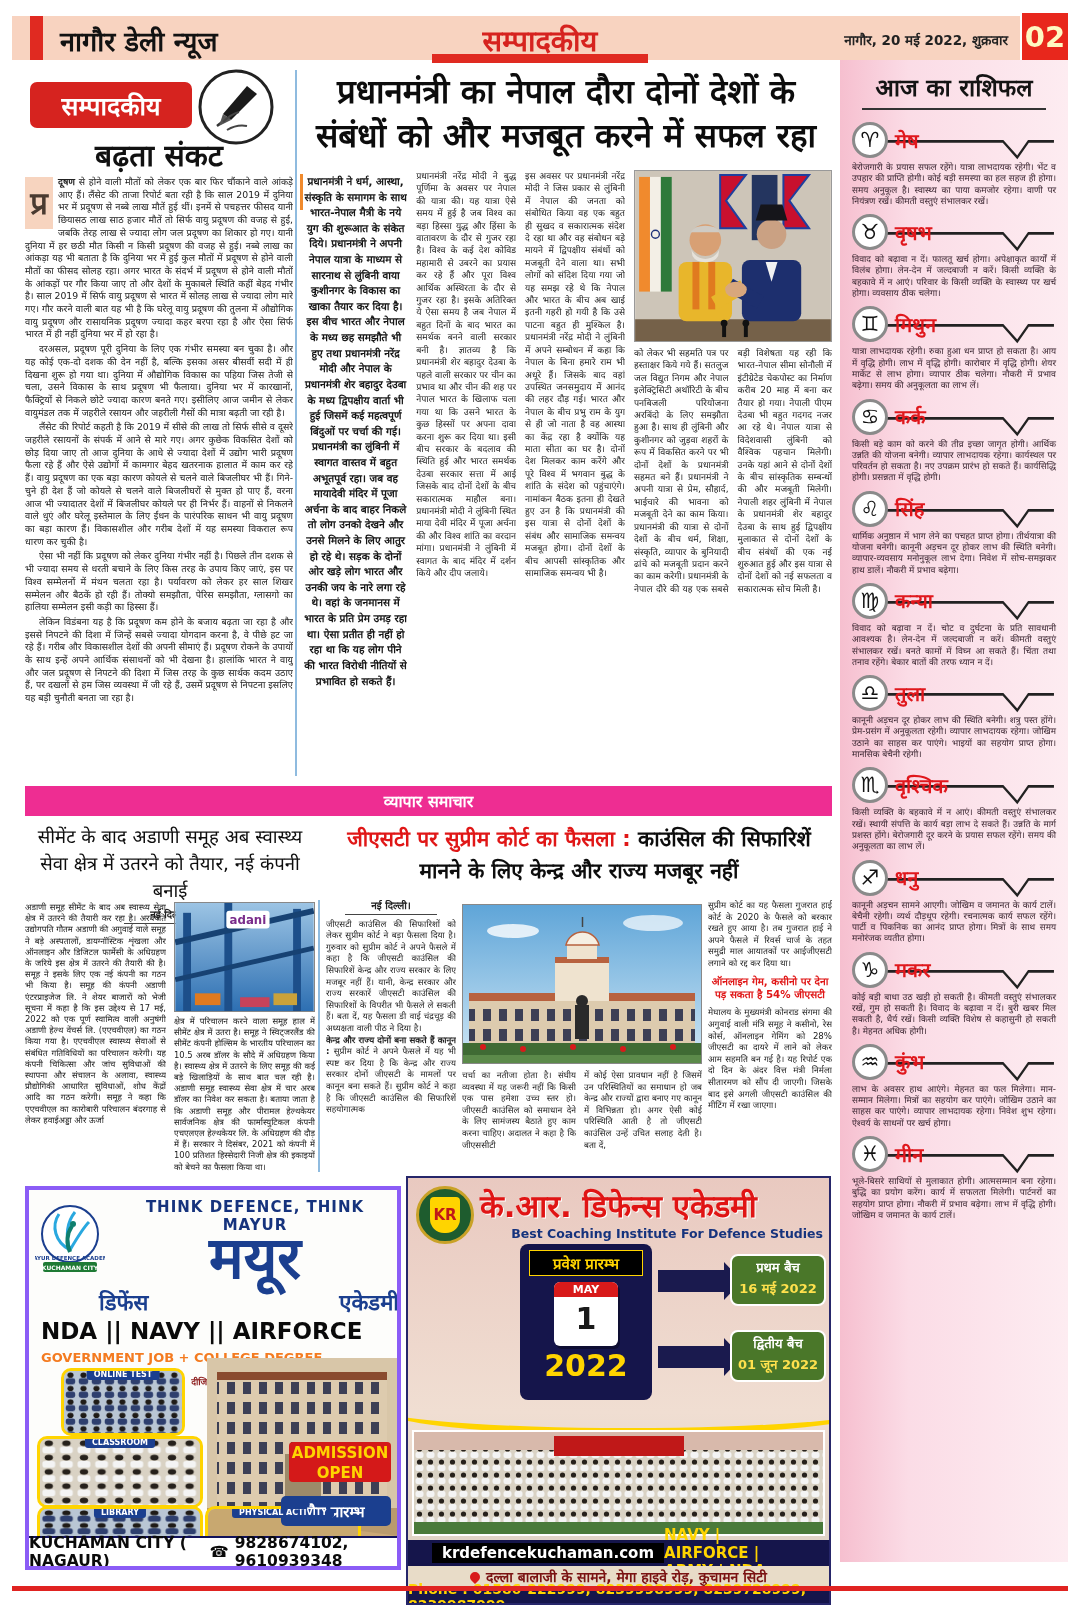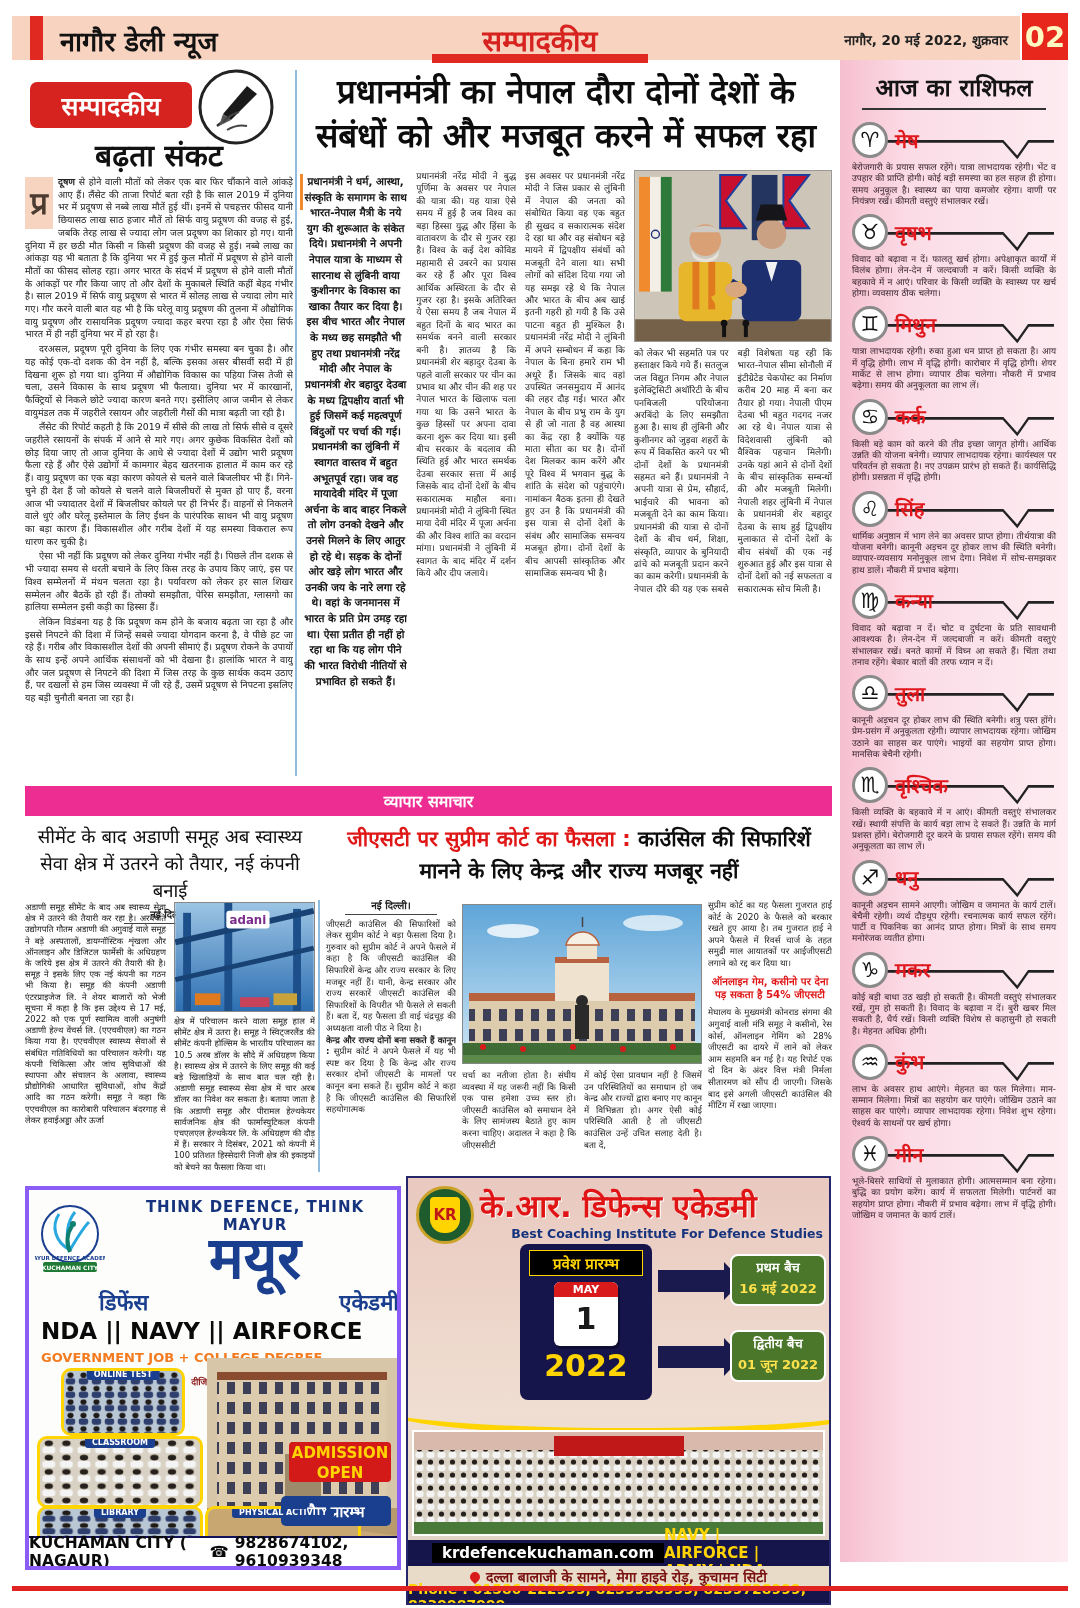--- a/index.html
+++ b/index.html
@@ -388,21 +388,21 @@
     </div>
 
     <div class="sign">
       <div class="sign-head">
         <svg class="sline" viewBox="0 0 200 30" preserveAspectRatio="none">
             <path d="M2 16 H148 L162 28 L173 16 H198" fill="none" stroke="#222" stroke-width="2"></path>
           </svg>
         <span class="sign-icon">♌</span>
         <span class="sign-name">सिंह</span>
       </div>
-      <div class="sign-text">धार्मिक अनुष्ठान में भाग लेने का अवसर प्राप्त होगा। तीर्थयात्रा की योजना बनेगी। कानूनी अड़चन दूर होकर लाभ की स्थिति बनेगी। व्यापार-व्यवसाय मनोनुकूल लाभ देगा। निवेश में सोच-समझकर हाथ डालें। नौकरी में प्रभाव बढ़ेगा।</div>
+      <div class="sign-text">धार्मिक अनुष्ठान में भाग लेने का पचहत प्राप्त होगा। तीर्थयात्रा की योजना बनेगी। कानूनी अड़चन दूर होकर लाभ की स्थिति बनेगी। व्यापार-व्यवसाय मनोनुकूल लाभ देगा। निवेश में सोच-समझकर हाथ डालें। नौकरी में प्रभाव बढ़ेगा।</div>
     </div>
 
     <div class="sign">
       <div class="sign-head">
         <svg class="sline" viewBox="0 0 200 30" preserveAspectRatio="none">
             <path d="M2 16 H148 L162 28 L173 16 H198" fill="none" stroke="#222" stroke-width="2"></path>
           </svg>
         <span class="sign-icon">♍</span>
         <span class="sign-name">कन्या</span>
       </div>

